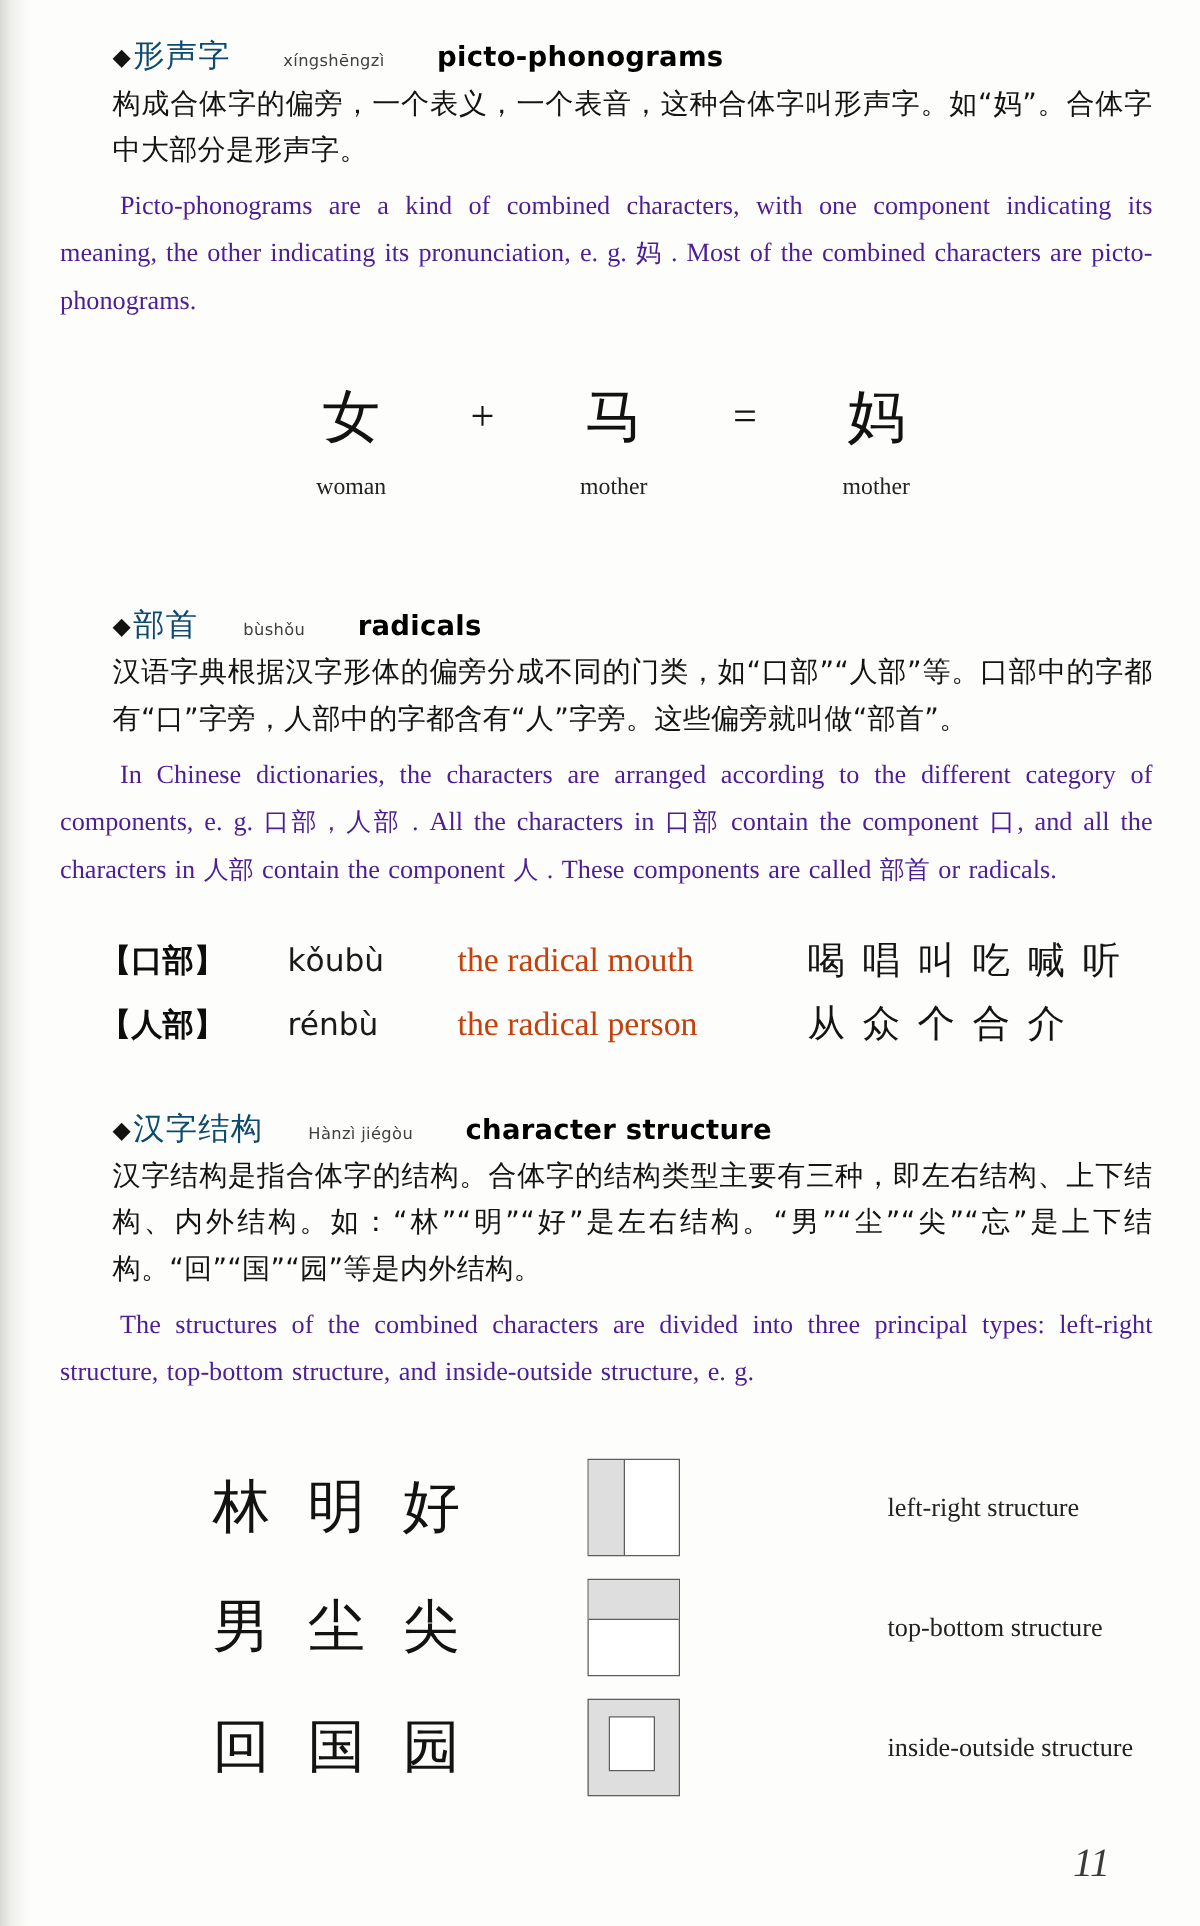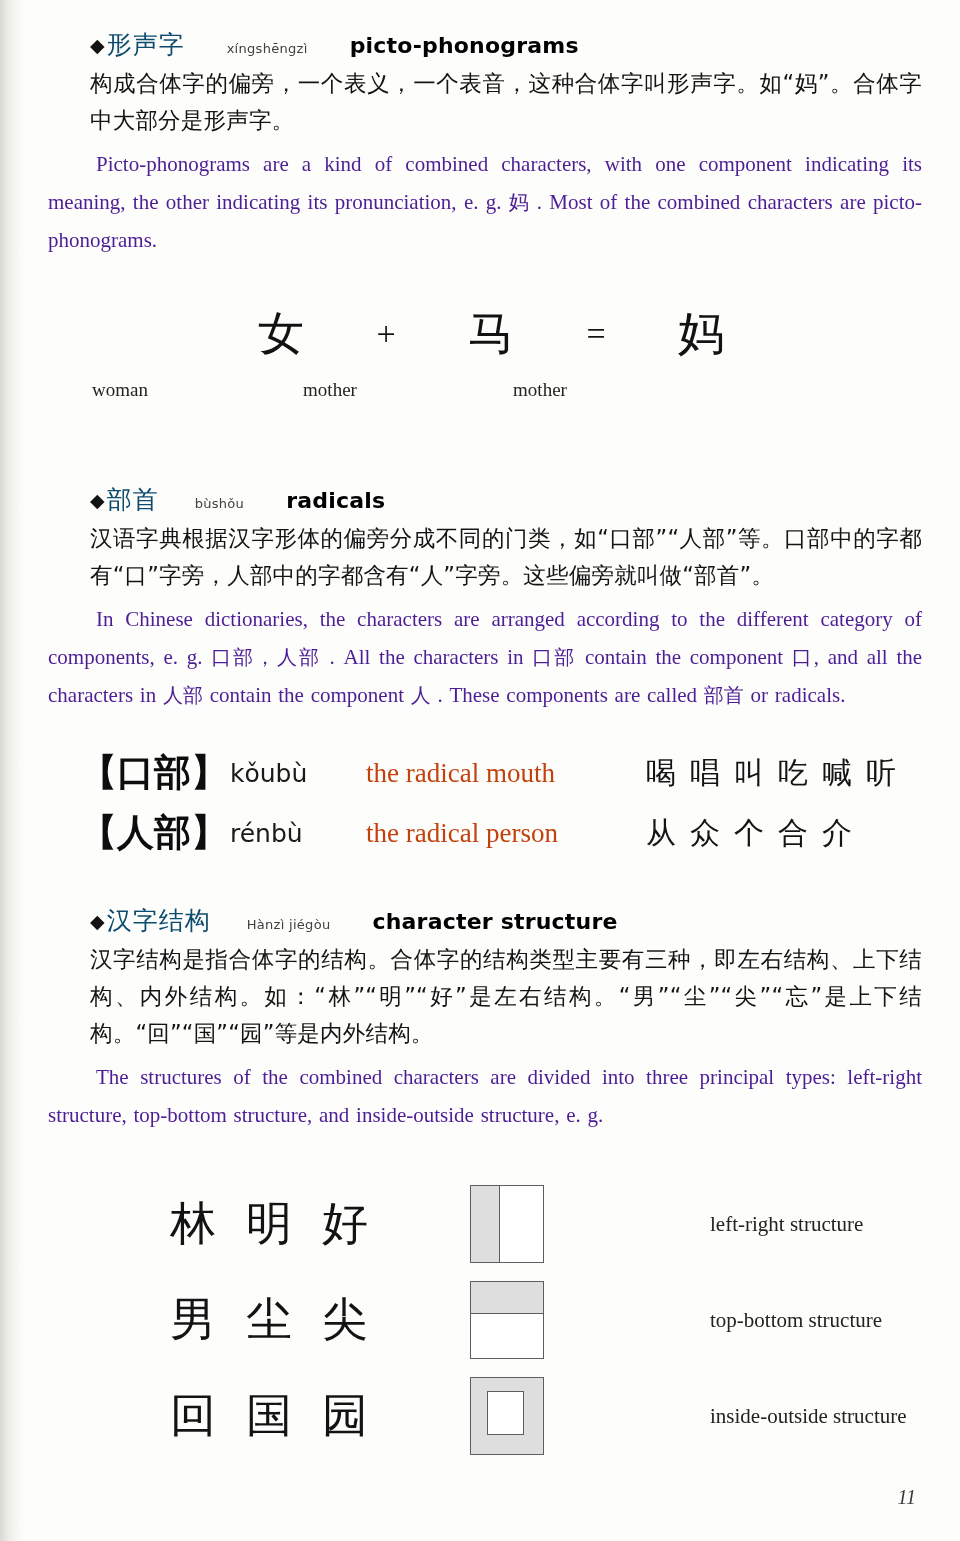--- a/index.html
+++ b/index.html
@@ -125,20 +125,21 @@
   }
   .f-op {
     font-family: "Liberation Serif", serif;
     font-size: 34px;
     color: #151515;
     width: 90px;
     text-align: center;
   }
   .formula-labels {
     display: flex;
+    justify-content: center;
     padding-left: 20px;
     margin-top: 14px;
   }
   .f-lab {
     width: 120px;
     text-align: center;
     font-family: "Liberation Serif", serif;
     font-size: 19px;
     color: #232323;
   }
@@ -165,21 +166,21 @@
   
   .radical-row {
     display: flex;
     align-items: center;
     padding-left: 40px;
     margin-bottom: 10px;
   }
   .rad-bracket {
     font-family: Liberation Mono, monospace;
     font-weight: bold;
-    font-size: 37px;
+    font-size: 25px;
     color: #0d0d0d;
     width: 150px;
     letter-spacing: 0px;
   }
   .rad-pinyin {
     font-family: "DejaVu Sans", sans-serif;
     font-size: 25px;
     color: #1a1a1a;
     width: 120px;
   }
@@ -257,25 +258,25 @@
   .struct-label {
     font-family: "Liberation Serif", serif;
     font-size: 21px;
     color: #22221e;
     padding-left: 60px;
   }
 
   
   .page-number {
     position: absolute;
-    right: 44px;
+    right: 72px;
     bottom: 32px;
     font-family: "Liberation Serif", serif;
     font-style: italic;
-    font-size: 20px;
+    font-size: 32px;
     color: #3a3a3a;
   }
 </style>
 </head>
 <body>
 
 <div class="gutter-shadow"></div>
 
 <div class="page">
   <div class="content">

